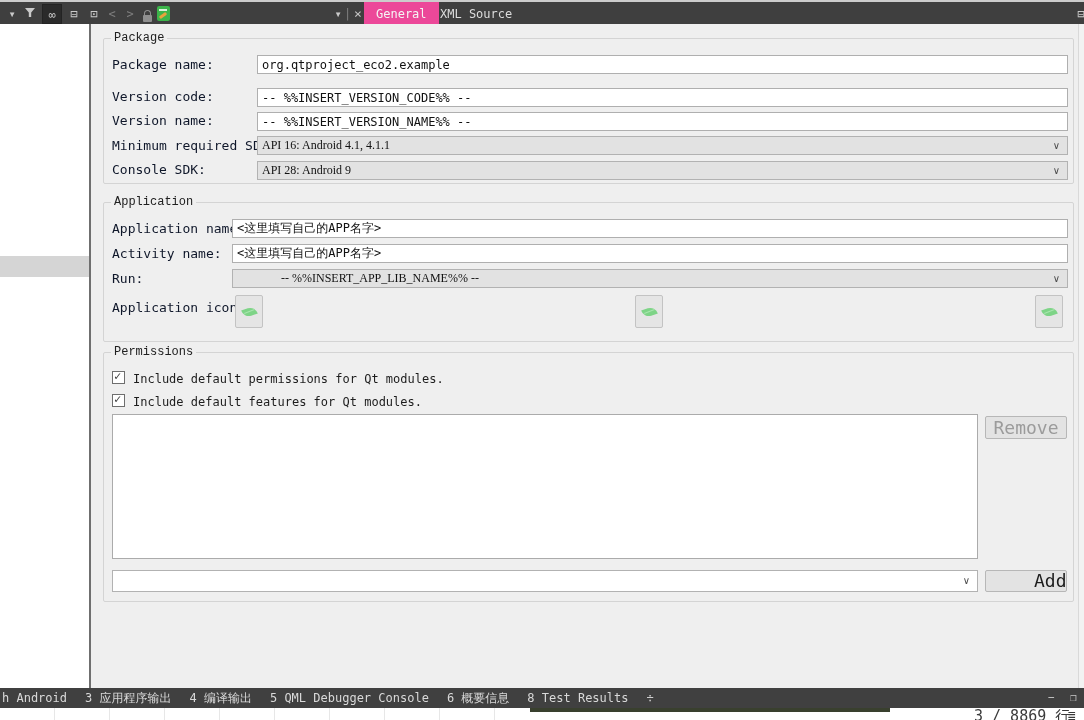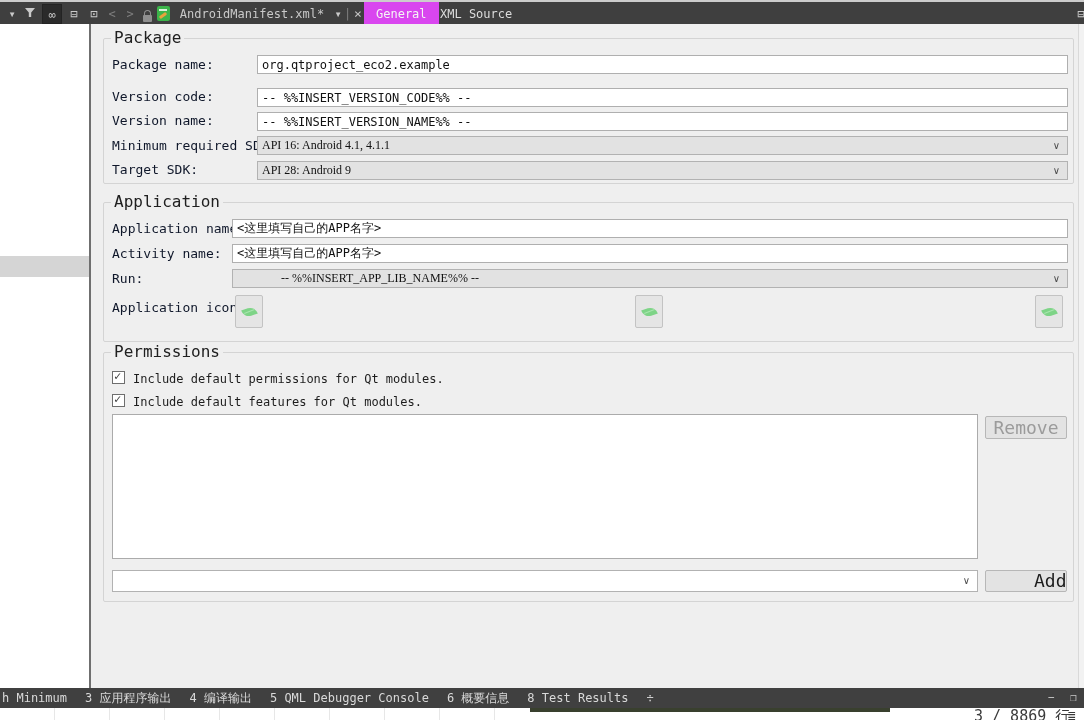--- a/index.html
+++ b/index.html
@@ -13,32 +13,32 @@
   .tb-pressed { background:#2a2a2a; border:1px solid #232323; }
   .tb-dim { color:#7e7e7e !important; }
   .funnel { width:10px; height:10px; background:#c9c9c9; clip-path:polygon(0 0,100% 0,62% 45%,62% 90%,38% 90%,38% 45%); display:inline-block; }
   .lock { position:relative; display:inline-block; width:9px; height:7px; background:#8f8f8f; border-radius:1px; top:4px; }
   .lock::before { content:""; position:absolute; top:-5px; left:1px; width:5px; height:5px; border:1.5px solid #8f8f8f; border-bottom:none; border-radius:4px 4px 0 0; }
   .fileicon { position:relative; display:inline-block; width:13px; height:15px; background:#3cb44a; border-radius:2px; top:2px; }
   .fileicon::before { content:""; position:absolute; left:2px; top:8px; width:8px; height:3px; background:#e8a33d; transform:rotate(-35deg); border-radius:1px; }
   .fileicon::after { content:""; position:absolute; left:2px; top:3px; width:8px; height:1.5px; background:#d9f2dc; }
   #doc-title { left:172px; width:160px; color:#ececec; text-align:left; white-space:nowrap; }
   .tab { position:absolute; top:0; height:24px; line-height:24px; padding:0 12px; color:#dcdcdc; font-size:12px; }
-  .tab.active { background:#d946ef; color:#f5f5f5;text-align:right; }
+  .tab.active { background:#ec4899; color:#f5f5f5;text-align:right; }
 
   
   #sidebar { top:24px; left:0; width:91px; height:664px; background:#ffffff; border-right:2px solid #6f6f6f; }
   #sidebar-selected-row { top:232px; left:0; width:89px; height:21px; background:#d5d5d5; }
 
   
   #content { top:24px; left:93px; width:985px; height:664px; background:#efefef; }
   #vscrollbar { top:24px; left:1078px; width:6px; height:664px; background:#f2f2f2; border-left:1px solid #d9d9d9; }
 
   .groupbox { position:absolute; border:1px solid #d4d4d4; border-radius:2px; }
-  .group-title { position:absolute; top:-8px; left:7px; background:#efefef; padding:0 3px; color:#202020; font-size:16px; line-height:14px; }
+  .group-title { position:absolute; top:-8px; left:7px; background:#efefef; padding:0 3px; color:#202020; font-size:12px; line-height:14px;font-family:Liberation Mono, monospace; }
 
   .flabel { position:absolute; color:#0f172a; font-size:13px; line-height:14px; white-space:nowrap; }
   .tinput { position:absolute; height:19px; background:#ffffff; border:1px solid #afafaf; font-family:inherit; font-size:12px; color:#111; padding:0 4px; }
   .combo { position:absolute; height:19px; background:#e2e2e2; border:1px solid #b2b2b2; font-size:12px; color:#111; line-height:17px; padding:0 4px;font-family:Liberation Serif, serif; }
   .combo .chev { position:absolute; right:7px; top:0; color:#4c4c4c; font-size:10px; line-height:17px; }
   .combo.white { background:#ffffff; }
 
   .iconbtn { position:absolute; width:28px; height:33px; background:#e5e5e5; border:1px solid #c3c3c3; border-radius:2px; }
   .leaf { position:absolute; left:6px; top:12px; width:15px; height:8px; background:#7ed487; border-radius:0 9px 0 9px; transform:rotate(-18deg); }
   .leaf::after { content:""; position:absolute; left:2px; top:3px; width:11px; height:1px; background:#a9e5af; transform:rotate(-4deg); }
@@ -71,21 +71,20 @@
 <div id="topbar" class="abs">
   <span class="tb-icon" style="left:6px;width:12px;">▾</span>
   <span class="tb-icon" style="left:22px;width:16px;"><span class="funnel"></span></span>
   <span class="tb-icon tb-pressed" style="left:42px;width:20px;">∞</span>
   <span class="tb-icon" style="left:66px;width:16px;">⊟</span>
   <span class="tb-icon" style="left:86px;width:16px;">⊡</span>
   <span class="tb-icon tb-dim" style="left:106px;width:12px;">&lt;</span>
   <span class="tb-icon tb-dim" style="left:124px;width:12px;">&gt;</span>
   <span class="tb-icon" style="left:140px;width:14px;"><span class="lock"></span></span>
   <span class="tb-icon" style="left:156px;width:14px;"><span class="fileicon"></span></span>
-  <span class="tb-icon" id="doc-title">AndroidManifest.xml*</span>
   <span class="tb-icon" style="left:332px;width:12px;">▾</span>
   <span class="tb-icon tb-dim" style="left:344px;width:6px;">|</span>
   <span class="tb-icon" style="left:352px;width:12px;font-size:13px;">×</span>
   <span class="tab active" style="left:364px;">General</span>
   <span class="tab" style="left:428px;">XML Source</span>
   <span class="tb-icon" style="left:1074px;width:14px;">⊟</span>
 </div>
 
 <div id="sidebar" class="abs">
   <div id="sidebar-selected-row" class="abs"></div>
@@ -101,21 +100,21 @@
 <input class="tinput" style="left: 257px; top: 55px; width: 811px;" value="org.qtproject_eco2.example">
 <span class="flabel" style="left:112px;top:90px;">Version code:</span>
 <input class="tinput" style="left: 257px; top: 88px; width: 811px;" value="-- %%INSERT_VERSION_CODE%% --">
 <span class="flabel" style="left:112px;top:114px;">Version name:</span>
 <input class="tinput" style="left: 257px; top: 112px; width: 811px;" value="-- %%INSERT_VERSION_NAME%% --">
 <span class="flabel" style="left:112px;top:139px;">Minimum required SDK:</span>
 <div class="combo" style="left:257px;top:136px;width:811px;">
   <span>API 16: Android 4.1, 4.1.1</span>
   <span class="chev">∨</span>
 </div>
-<span class="flabel" style="left:112px;top:163px;">Target SDK:</span>
+<span class="flabel" style="left:112px;top:163px;">Console SDK:</span>
 <div class="combo" style="left:257px;top:161px;width:811px;">
   <span>API 28: Android 9</span>
   <span class="chev">∨</span>
 </div>
 
 <div class="groupbox" style="left:103px;top:202px;width:971px;height:140px;">
   <span class="group-title">Application</span>
 </div>
 <span class="flabel" style="left:112px;top:222px;">Application name:</span>
 <input class="tinput" style="left: 232px; top: 219px; width: 836px;" value="&lt;这里填写自己的APP名字&gt;">
@@ -151,21 +150,21 @@
 
 <div id="perm-list" class="abs"></div>
 <div class="pushbtn disabled" style="left:985px;top:416px;">Remove</div>
 
 <div class="combo white" style="left:112px;top:570px;width:866px;height:22px;line-height:20px;">
   <span class="chev" style="line-height:20px;">∨</span>
 </div>
 <div class="pushbtn" style="left:985px;top:570px;width:82px;height:22px;line-height:20px;padding-left:48px;">Add</div>
 
 <div id="outputbar" class="abs">
-  <span class="ob-item">h Minimum</span>
+  <span class="ob-item">h Android</span>
   <span class="ob-item">3 应用程序输出</span>
   <span class="ob-item">4 编译输出</span>
   <span class="ob-item">5 QML Debugger Console</span>
   <span class="ob-item">6 概要信息</span>
   <span class="ob-item">8 Test Results</span>
   <span class="ob-toggle">÷</span>
 </div>
 <span class="ob-right abs" style="left:1048px;">−</span>
 <span class="ob-right abs" style="left:1070px;">❐</span>
 

